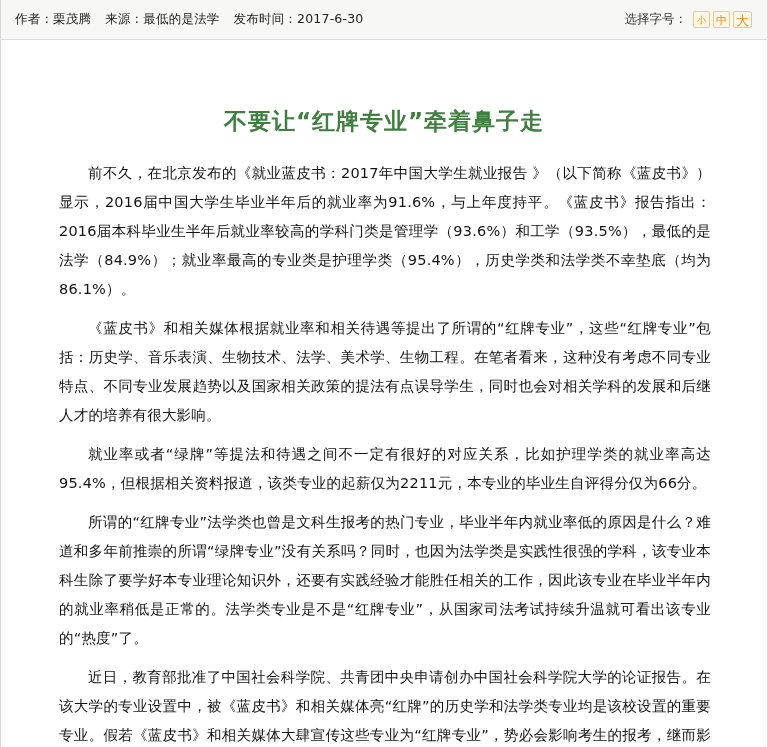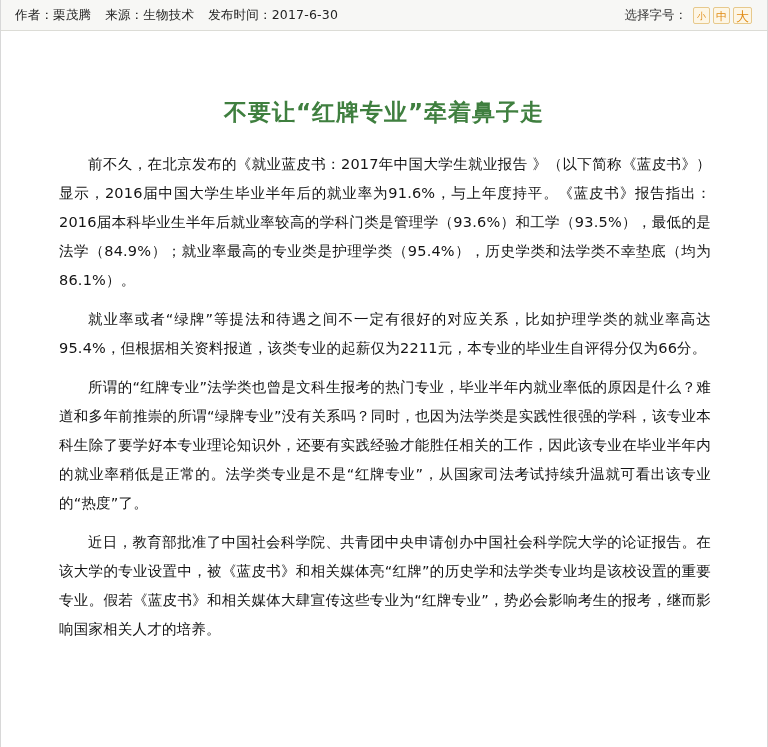--- a/index.html
+++ b/index.html
@@ -19,21 +19,21 @@
     width: 768px;
     height: 747px;
     box-sizing: border-box;
     border-left: 1px solid #d8d8d8;
     border-right: 1px solid #d8d8d8;
     background: #ffffff;
   }
   
   .meta-bar {
     position: relative;
-    height: 31px;
+    height: 40px;
     background: #f7f7f5;
     border-bottom: 1px solid #dcdcd6;
     display: flex;
     align-items: center;
     padding: 0 12px 0 14px;
     box-sizing: border-box;
     font-size: 12.5px;
     color: #333333;
   }
   .meta-left {
@@ -118,33 +118,34 @@
   }
 </style>
 </head>
 <body>
 
 <div class="page">
 
   <div class="meta-bar">
     <div class="meta-left">
       <span class="meta-item"><span class="meta-label">作者：</span><span class="meta-value">栗茂腾</span></span>
-      <span class="meta-item"><span class="meta-label">来源：</span><span class="meta-value">生物技术</span></span>
+      <span class="meta-item"><span class="meta-label">来源：</span><span class="meta-value">最低的是法学</span></span>
       <span class="meta-item"><span class="meta-label">发布时间：</span><span class="meta-value">2017-6-30</span></span>
     </div>
     <div class="meta-right">
       <span class="fontsize-label">选择字号：</span>
       <span class="fs-btn fs-small">小</span>
       <span class="fs-btn fs-mid">中</span>
       <span class="fs-btn fs-big">大</span>
     </div>
   </div>
 
   <h1 class="title">不要让“红牌专业”牵着鼻子走</h1>
 
   <div class="article">
     <p>前不久，在北京发布的《就业蓝皮书：2017年中国大学生就业报告 》（以下简称《蓝皮书》）显示，2016届中国大学生毕业半年后的就业率为91.6%，与上年度持平。《蓝皮书》报告指出：2016届本科毕业生半年后就业率较高的学科门类是管理学（93.6%）和工学（93.5%），最低的是法学（84.9%）；就业率最高的专业类是护理学类（95.4%），历史学类和法学类不幸垫底（均为86.1%）。</p>
+    <p>《蓝皮书》和相关媒体根据就业率和相关待遇等提出了所谓的“红牌专业”，这些“红牌专业”包括：历史学、音乐表演、生物技术、法学、美术学、生物工程。在笔者看来，这种没有考虑不同专业特点、不同专业发展趋势以及国家相关政策的提法有点误导学生，同时也会对相关学科的发展和后继人才的培养有很大影响。</p>
     <p>就业率或者“绿牌”等提法和待遇之间不一定有很好的对应关系，比如护理学类的就业率高达95.4%，但根据相关资料报道，该类专业的起薪仅为2211元，本专业的毕业生自评得分仅为66分。</p>
     <p>所谓的“红牌专业”法学类也曾是文科生报考的热门专业，毕业半年内就业率低的原因是什么？难道和多年前推崇的所谓“绿牌专业”没有关系吗？同时，也因为法学类是实践性很强的学科，该专业本科生除了要学好本专业理论知识外，还要有实践经验才能胜任相关的工作，因此该专业在毕业半年内的就业率稍低是正常的。法学类专业是不是“红牌专业”，从国家司法考试持续升温就可看出该专业的“热度”了。</p>
     <p>近日，教育部批准了中国社会科学院、共青团中央申请创办中国社会科学院大学的论证报告。在该大学的专业设置中，被《蓝皮书》和相关媒体亮“红牌”的历史学和法学类专业均是该校设置的重要专业。假若《蓝皮书》和相关媒体大肆宣传这些专业为“红牌专业”，势必会影响考生的报考，继而影响国家相关人才的培养。</p>
   </div>
 
 </div>
 
 </body></html>

